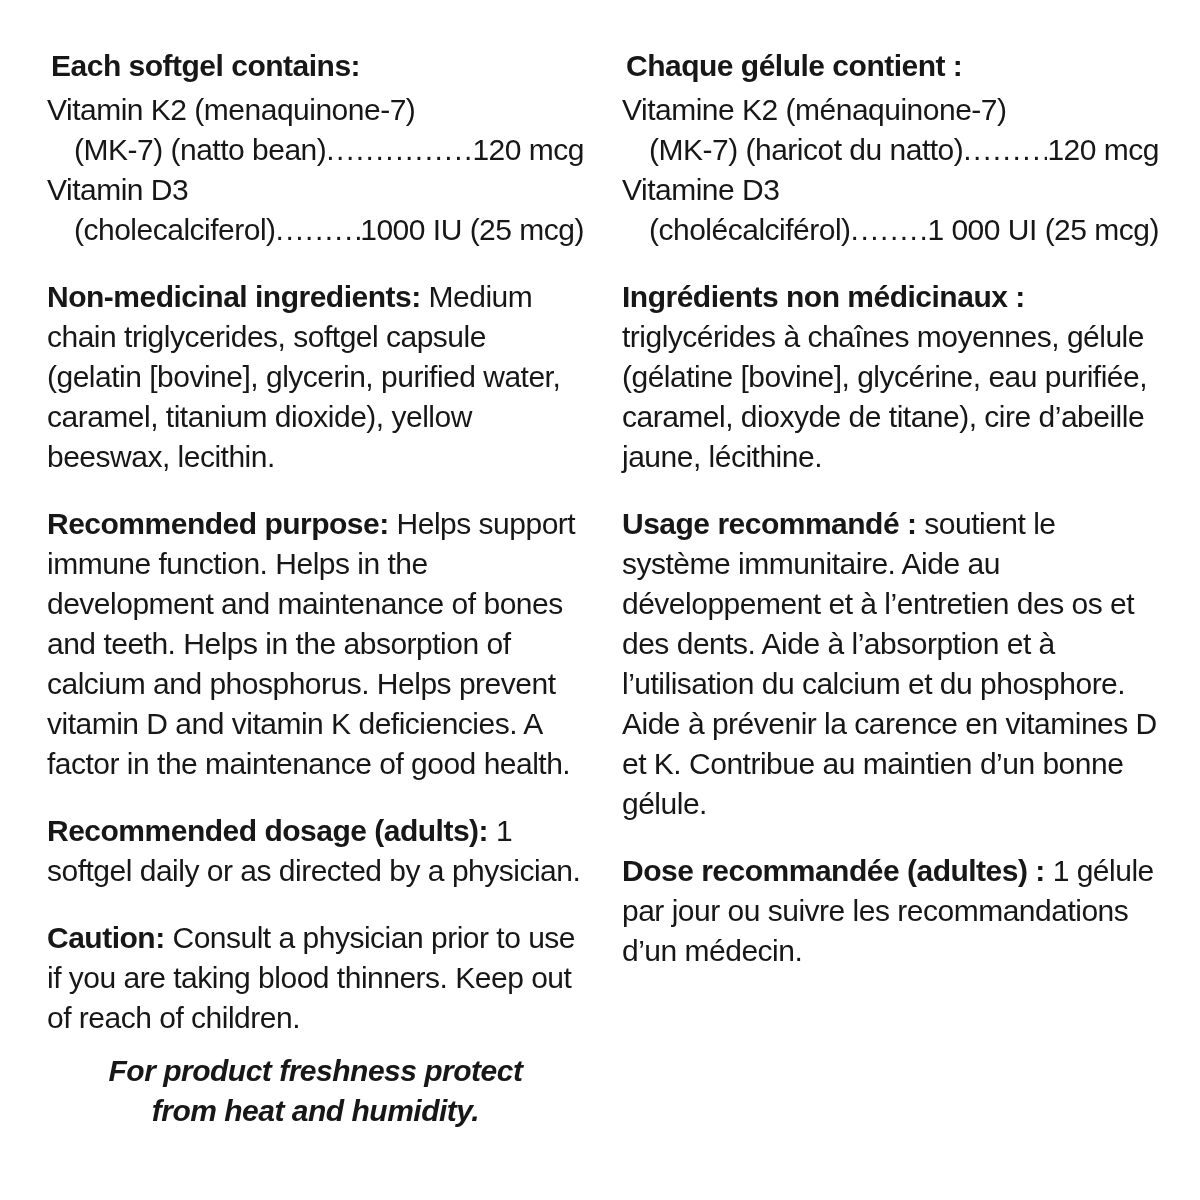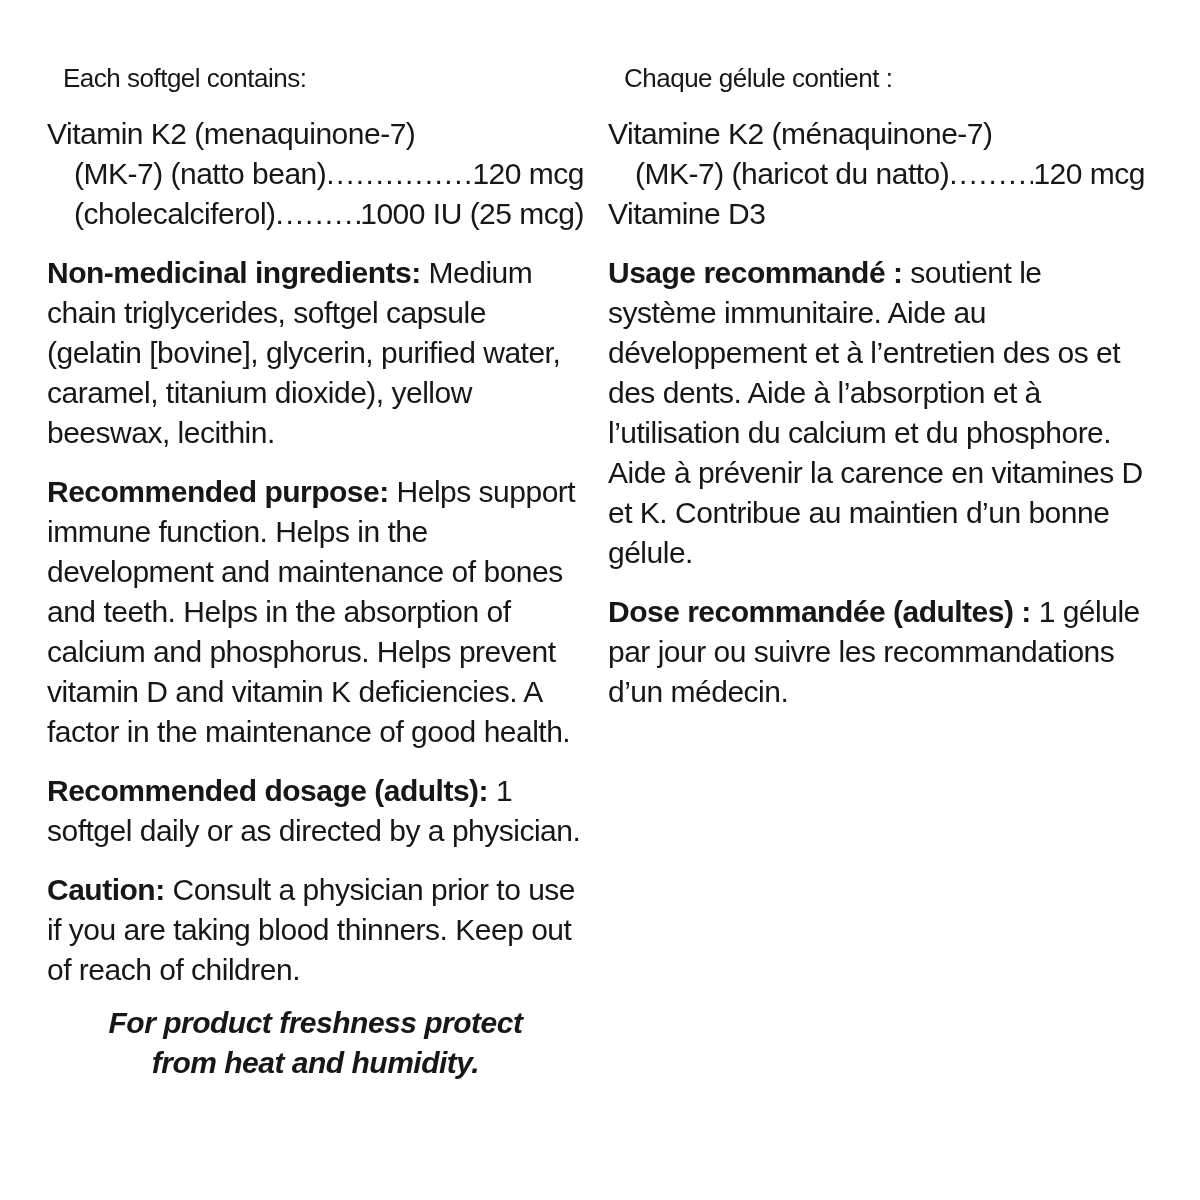--- a/index.html
+++ b/index.html
@@ -19,47 +19,47 @@
   .label-panel { position: absolute; inset: 0; background: #ffffff; }
   .col {
     position: absolute;
     top: 42px;
     width: 537px;
     font-size: 30px;
     line-height: 40px;
     letter-spacing: -0.5px;
   }
   .col-en { left: 47px; }
-  .col-fr { left: 608px; }
+  .col-fr { left: 622px; }
   .col-heading {
-    margin: 16px;
-    font-size: 26px;
+    margin: 4px;
+    font-size: 30px;
     line-height: 40px;
-    font-weight: normal;
+    font-weight: bold;
   }
   .ing-line1 { white-space: nowrap; }
   .ing-line2 {
     display: flex;
     align-items: flex-start;
     padding-left: 27px;
   }
   .ing-name { white-space: nowrap; }
   .dots {
     flex: 1;
     overflow: hidden;
     white-space: nowrap;
     min-width: 20px;
   }
   .dots::after {
     content: "..................................................................";
     letter-spacing: 1.5px;
   }
   .amount { white-space: nowrap; }
   .sec {
-    margin: 19px 0 0 0;
+    margin: 27px 0 0 0;
   }
   .sec b { font-weight: bold; }
   .footnote {
     margin: 13px auto 0 auto;
     max-width: 440px;
     text-align: center;
     font-style: italic;
     font-weight: bold;
   }
 </style>
@@ -74,20 +74,21 @@
     <div>
       <div class="ing-line1">Vitamin K2 (menaquinone-7)</div>
       <div class="ing-line2">
         <span class="ing-name">(MK-7) (natto bean)</span>
         <span class="dots"></span>
         <span class="amount">120 mcg</span>
       </div>
     </div>
 
     <div>
+      <div class="ing-line1">Vitamin D3</div>
       <div class="ing-line2">
         <span class="ing-name">(cholecalciferol) </span>
         <span class="dots"></span>
         <span class="amount">1000 IU (25 mcg)</span>
       </div>
     </div>
 
     <p class="sec">
       <b>Non-medicinal ingredients:</b>
       <span>Medium chain triglycerides, softgel capsule (gelatin [bovine], glycerin, purified water, caramel, titanium dioxide), yellow beeswax, lecithin.</span>
@@ -118,22 +119,31 @@
       <div class="ing-line1">Vitamine K2 (ménaquinone-7)</div>
       <div class="ing-line2">
         <span class="ing-name">(MK-7) (haricot du natto) </span>
         <span class="dots"></span>
         <span class="amount">120 mcg</span>
       </div>
     </div>
 
     <div>
       <div class="ing-line1">Vitamine D3</div>
+      <div class="ing-line2">
+        <span class="ing-name">(cholécalciférol) </span>
+        <span class="dots"></span>
+        <span class="amount">1 000 UI (25 mcg)</span>
+      </div>
     </div>
 
+    <p class="sec">
+      <b>Ingrédients non médicinaux :</b>
+      <span>triglycérides à chaînes moyennes, gélule (gélatine [bovine], glycérine, eau purifiée, caramel, dioxyde de titane), cire d’abeille jaune, lécithine.</span>
+    </p>
 
     <p class="sec">
       <b>Usage recommandé :</b>
       <span>soutient le système immunitaire. Aide au développement et à l’entretien des os et des dents. Aide à l’absorption et à l’utilisation du calcium et du phosphore. Aide à prévenir la carence en vitamines D et K. Contribue au maintien d’un bonne gélule.</span>
     </p>
 
     <p class="sec">
       <b>Dose recommandée (adultes) :</b>
       <span>1 gélule par jour ou suivre les recommandations d’un médecin.</span>
     </p>

